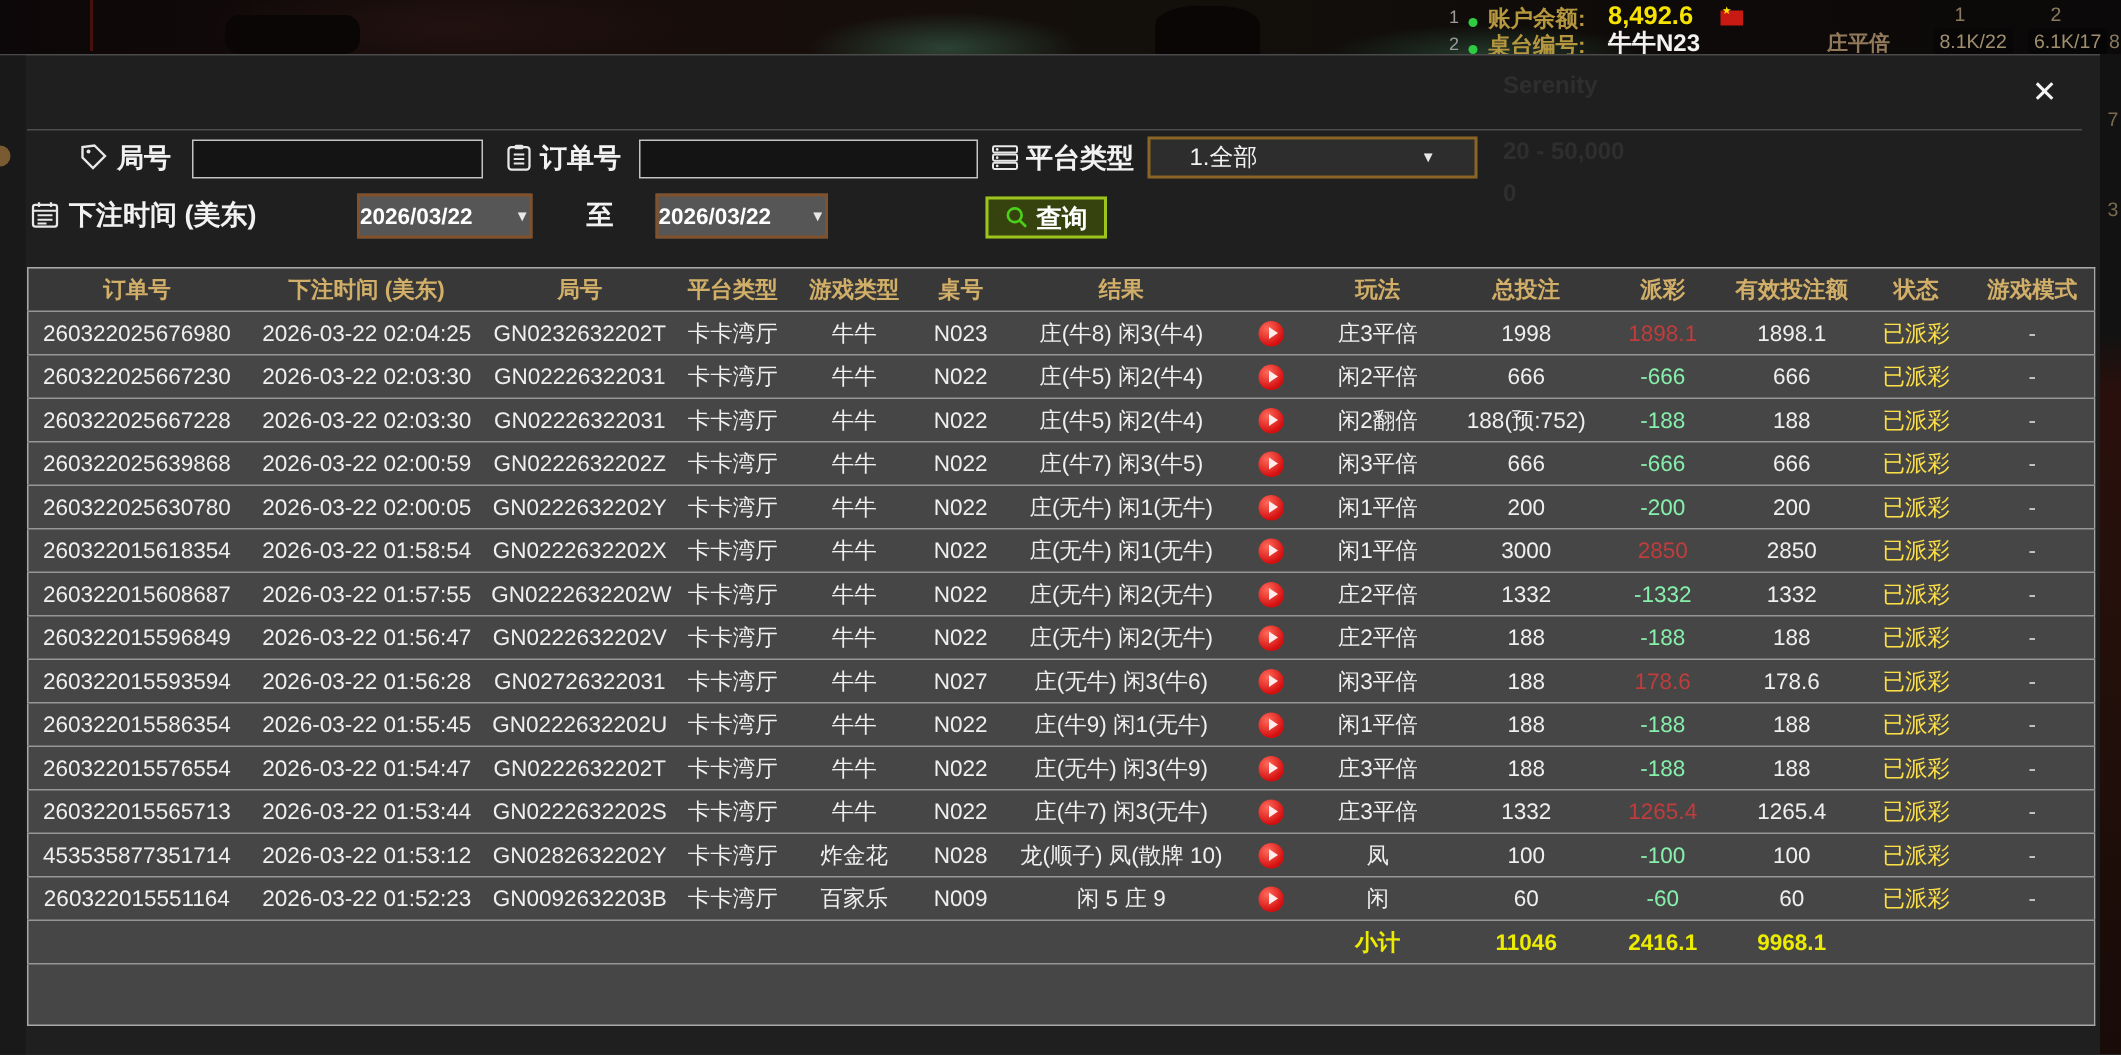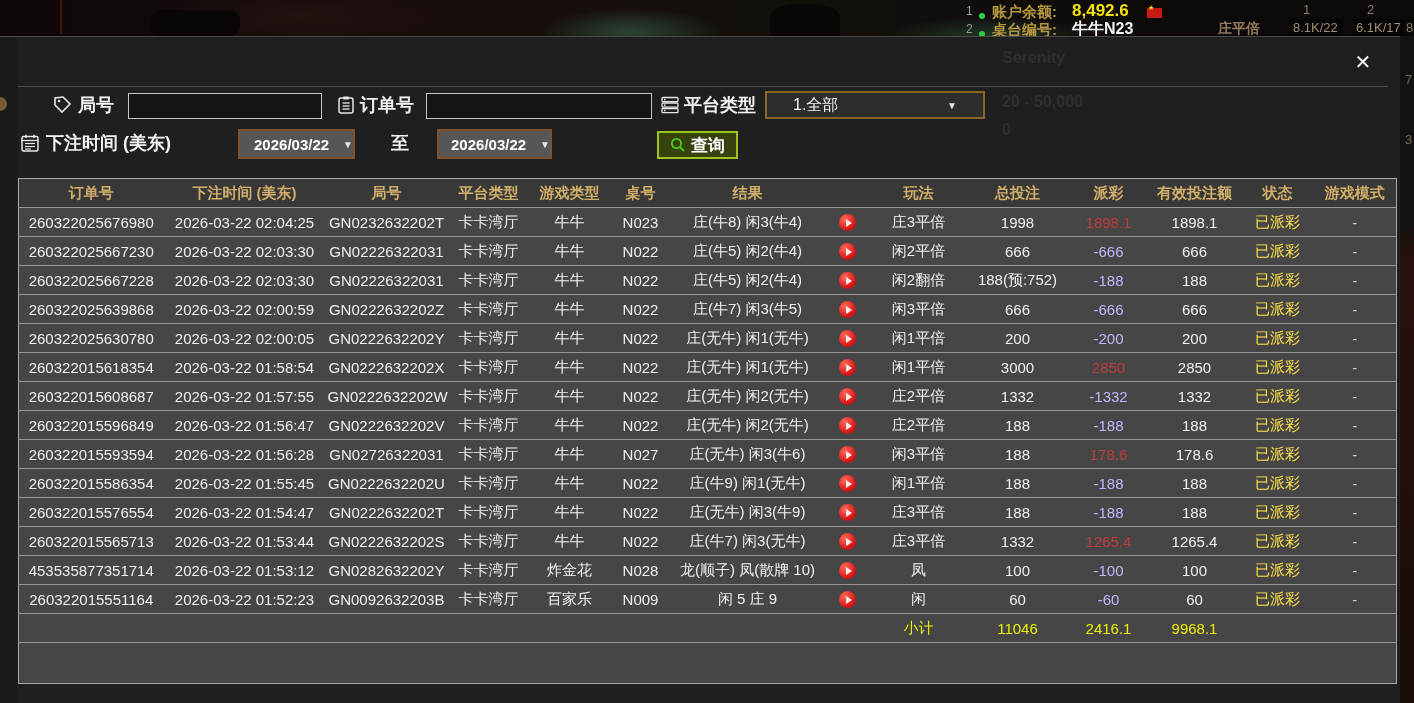--- a/index.html
+++ b/index.html
@@ -43,37 +43,37 @@
   .ghost{position:absolute;color:rgba(255,255,255,.07);font-weight:bold;white-space:nowrap;}
   
   .f-label{position:absolute;color:#f2f2f2;font-size:18px;font-weight:bold;white-space:nowrap;}
   .f-icon{position:absolute;width:20px;height:20px;}
   .f-icon svg{display:block;}
   .txt-input{position:absolute;height:24px;background:#141414;border:1px solid #c4c4c4;color:#eee;
     font-size:15px;padding:0 6px;outline:none;}
   .sel-box{position:absolute;display:flex;align-items:center;justify-content:space-between;
     background:#2d2d2d;border:2px solid #8a6524;color:#f2f2f2;font-size:16px;padding:0 26px;cursor:pointer;box-sizing:border-box;}
   .sel-arrow{font-size:10px;color:#e8e8e8;margin-left:8px;}
-  .date-box{position:absolute;display:flex;align-items:center;justify-content:flex-end;gap:6px;
+  .date-box{position:absolute;display:flex;align-items:center;justify-content:space-between;gap:6px;
     background:#565656;border:2px solid #80512a;color:#fff;font-size:15px;font-weight:bold;cursor:pointer;box-sizing:border-box;}
   .search-btn{position:absolute;display:flex;align-items:center;gap:5px;justify-content:center;
     background:#37430f;border:2px solid #9dc41c;color:#fff;font-size:17px;font-weight:bold;cursor:pointer;box-sizing:border-box;}
   
   .table-wrap{position:absolute;left:18px;top:141px;width:1379px;height:526px;overflow:hidden;}
   table.bet-table{border-collapse:collapse;width:1378px;table-layout:fixed;background:#464646;border:1px solid #a8a8a8;}
   .bet-table th{height:26px;background:#383838;color:#d2af68;font-size:15px;font-weight:bold;
     border-bottom:1px solid #969696;white-space:nowrap;overflow:hidden;}
   .bet-table td{height:28px;color:#efefef;font-size:15px;text-align:center;border-top:1px solid #969696;
     white-space:nowrap;overflow:hidden;padding:0 2px;}
   .bet-table tbody tr{background:#464646;}
   td.win{color:#c13c3c;}
-  td.loss{color:#c4b5fd;}
+  td.loss{color:#86efac;}
   td.status{color:#fde047;}
   td.mode{color:#cfcfcf;}
-  td.sum,.sum{color:#ecec00;font-weight:normal;}
+  td.sum,.sum{color:#ecec00;font-weight:bold;}
   .play-btn{display:inline-flex;align-items:center;justify-content:center;width:17px;height:17px;border-radius:50%;
     background:radial-gradient(circle at 35% 30%,#ff6a5a,#d40f0f 70%);border:none;cursor:pointer;vertical-align:middle;padding:0;}
   .play-tri{width:0;height:0;border-left:6px solid #ffecec;border-top:4px solid transparent;border-bottom:4px solid transparent;margin-left:2px;}
   .filler-row td{height:40px;border-top:1px solid #969696;}
 </style>
 </head>
 <body>
 
 <div class="bg-strip">
   <div class="bg-red-line"></div>

